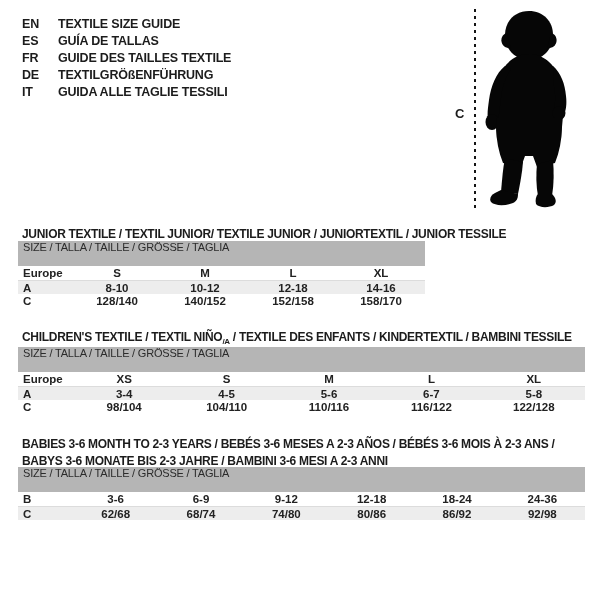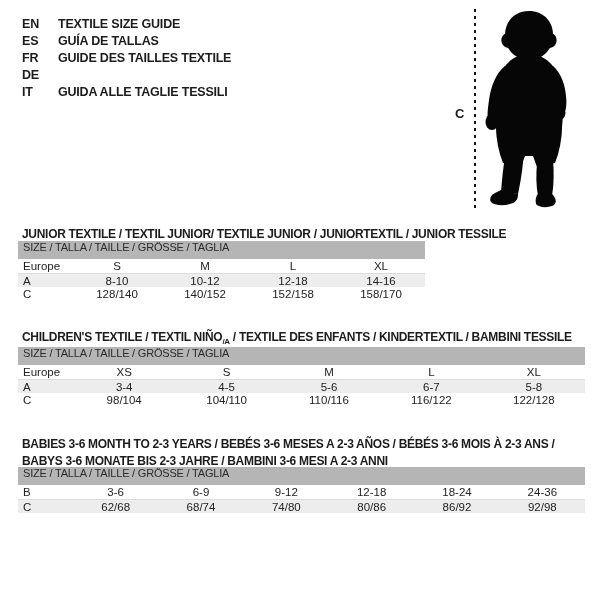--- a/index.html
+++ b/index.html
@@ -18,22 +18,22 @@
   .height-label { position:absolute; left:455px; top:106px; font-weight:bold; font-size:13px; }
   .figure-svg { position:absolute; left:481px; top:8px; }
 
   
   .section-title { position:absolute; left:22px; font-weight:bold; font-size:12px; letter-spacing:-0.3px; white-space:nowrap;margin-top:12px; }
   .section-title sub { font-size:8px; }
   .two-line { line-height:16.5px; }
 
   
   .size-table { position:absolute; left:18px; }
-  .size-header-bar { background:#b5b5b5; height:18px; line-height:13px; font-size:11px; color:#2b2b2b; padding-left:5px; letter-spacing:-0.2px; }
-  .trow { display:grid; height:14px; line-height:14px; font-size:11.5px; color:#222; }
+  .size-header-bar { background:#b5b5b5; height:25px; line-height:13px; font-size:11px; color:#2b2b2b; padding-left:5px; letter-spacing:-0.2px; }
+  .trow { display:grid; height:14px; line-height:14px; font-size:11.5px; color:#222;font-weight:bold; }
   .cols4 { grid-template-columns:55px repeat(4,1fr); }
   .cols5 { grid-template-columns:55px repeat(5,1fr); }
   .cols6 { grid-template-columns:55px repeat(6,1fr); }
   .cell { text-align:center; overflow:hidden; }
   .cell.rlabel { text-align:left; padding-left:5px; }
   .shaded { background:#ededed; border-top:1px solid #dcdcdc; }
 
   
   .footnotes { position:absolute; left:22px; top:536px; font-weight:bold; font-size:11.5px; line-height:17.5px; letter-spacing:-0.2px; }
 </style>
@@ -50,20 +50,21 @@
     <div class="lang-row">
       <span class="lang-code">ES</span>
       <span class="lang-label">GUÍA DE TALLAS</span>
     </div>
     <div class="lang-row">
       <span class="lang-code">FR</span>
       <span class="lang-label">GUIDE DES TAILLES TEXTILE</span>
     </div>
     <div class="lang-row">
       <span class="lang-code">DE</span>
+      <span class="lang-label">TEXTILGRÖßENFÜHRUNG</span>
     </div>
     <div class="lang-row">
       <span class="lang-code">IT</span>
       <span class="lang-label">GUIDA ALLE TAGLIE TESSILI</span>
     </div>
   </div>
 
   <div class="height-line"></div>
   <div class="height-label">C</div>
   <div class="figure-svg">

